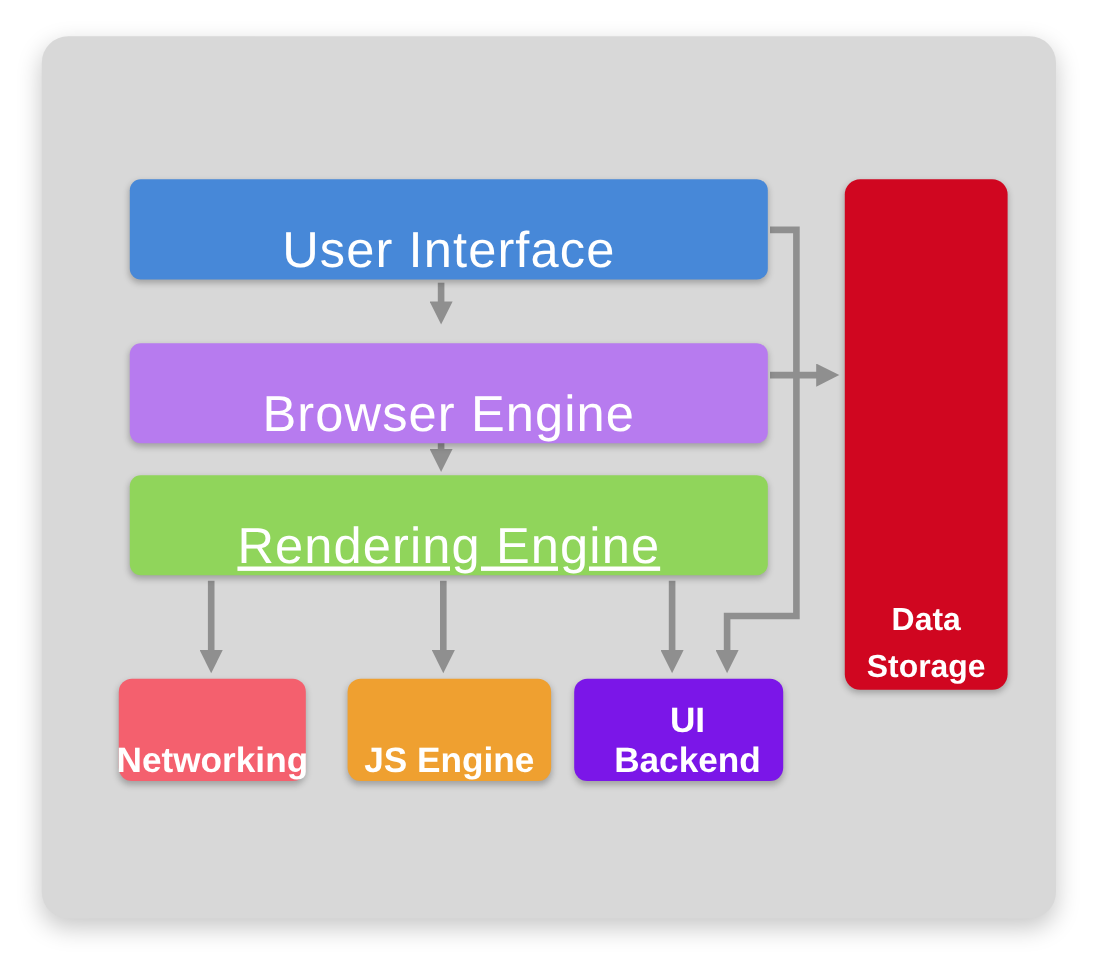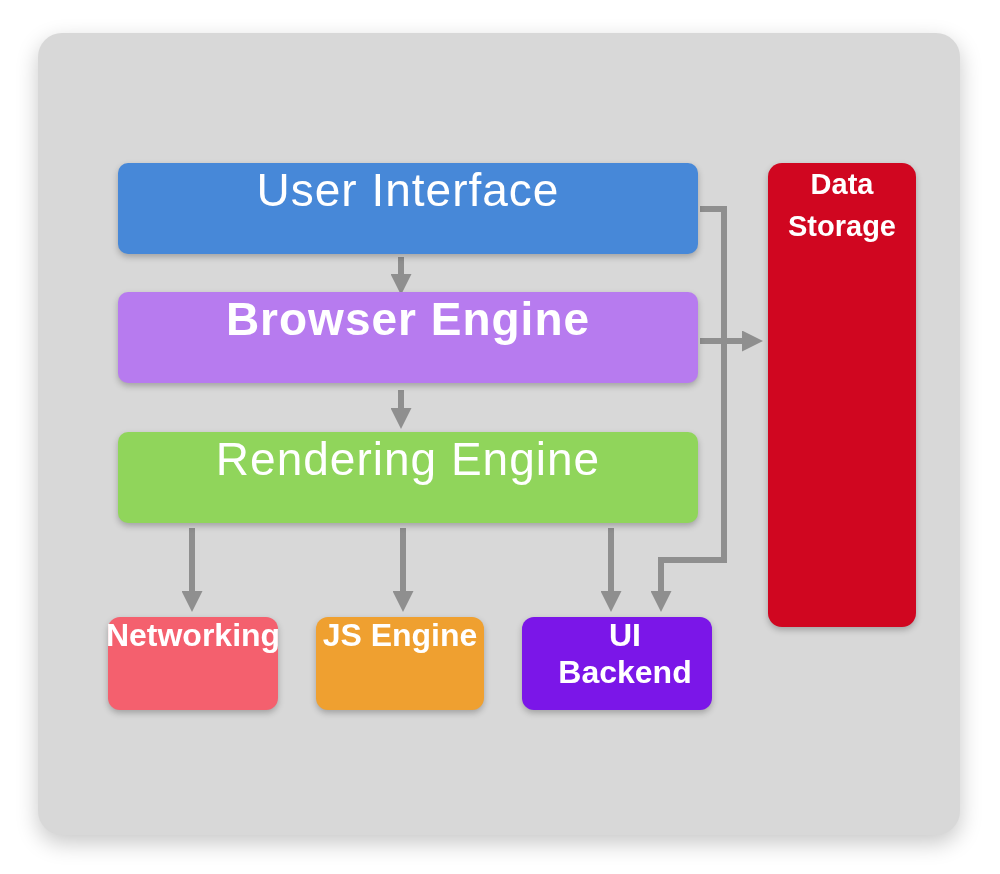--- a/index.html
+++ b/index.html
@@ -33,21 +33,21 @@
     pointer-events: none;
   }
   .arrows path {
     stroke: #8f8f8f;
     stroke-width: 6px;
     fill: none;
   }
   .node {
     position: absolute;
     display: flex;
-    align-items: flex-start;
+    align-items: flex-end;
     justify-content: center;
     color: #ffffff;
     text-align: center;
     box-shadow: 0 3px 6px rgba(0,0,0,0.25);
   }
   .node-big {
     left: 118px;
     width: 580px;
     height: 91px;
     border-radius: 10px;
@@ -56,24 +56,24 @@
     letter-spacing: 1px;
   }
   .node-small {
     top: 617px;
     height: 93px;
     border-radius: 12px;
     font-size: 32px;
     font-weight: bold;
   }
   .node-ui        { top: 163px; }
-  .node-browser   { top: 292px; font-weight: bold; }
+  .node-browser   { top: 312px; }
   .node-rendering { top: 432px; }
   .node-networking { left: 108px; width: 170px; }
-  .node-jsengine   { left: 316px; width: 168px; }
+  .node-jsengine   { left: 316px; width: 185px; }
   .node-uibackend  { left: 522px; width: 174px; }
   .node-storage {
     left: 768px;
     top: 163px;
     width: 148px;
     height: 464px;
     border-radius: 14px;
     font-size: 29px;
     font-weight: bold;
     line-height: 1.45;
@@ -104,21 +104,21 @@
   </svg>
 
   <div class="node node-big node-ui" style="background: rgb(71, 136, 216);">
     <span>User Interface</span>
   </div>
 
   <div class="node node-big node-browser" style="background: rgb(183, 123, 239);">
     <span>Browser Engine</span>
   </div>
 
-  <div class="node node-big node-rendering" style="background: rgb(144, 213, 91);">
+  <div class="node node-big node-rendering" style="background: rgb(144, 213, 91); text-decoration: underline;">
     <span>Rendering Engine</span>
   </div>
 
   <div class="node node-small node-networking" style="background: rgb(244, 96, 110);">
     <span>Networking</span>
   </div>
 
   <div class="node node-small node-jsengine" style="background: rgb(239, 160, 48);">
     <span>JS Engine</span>
   </div>

